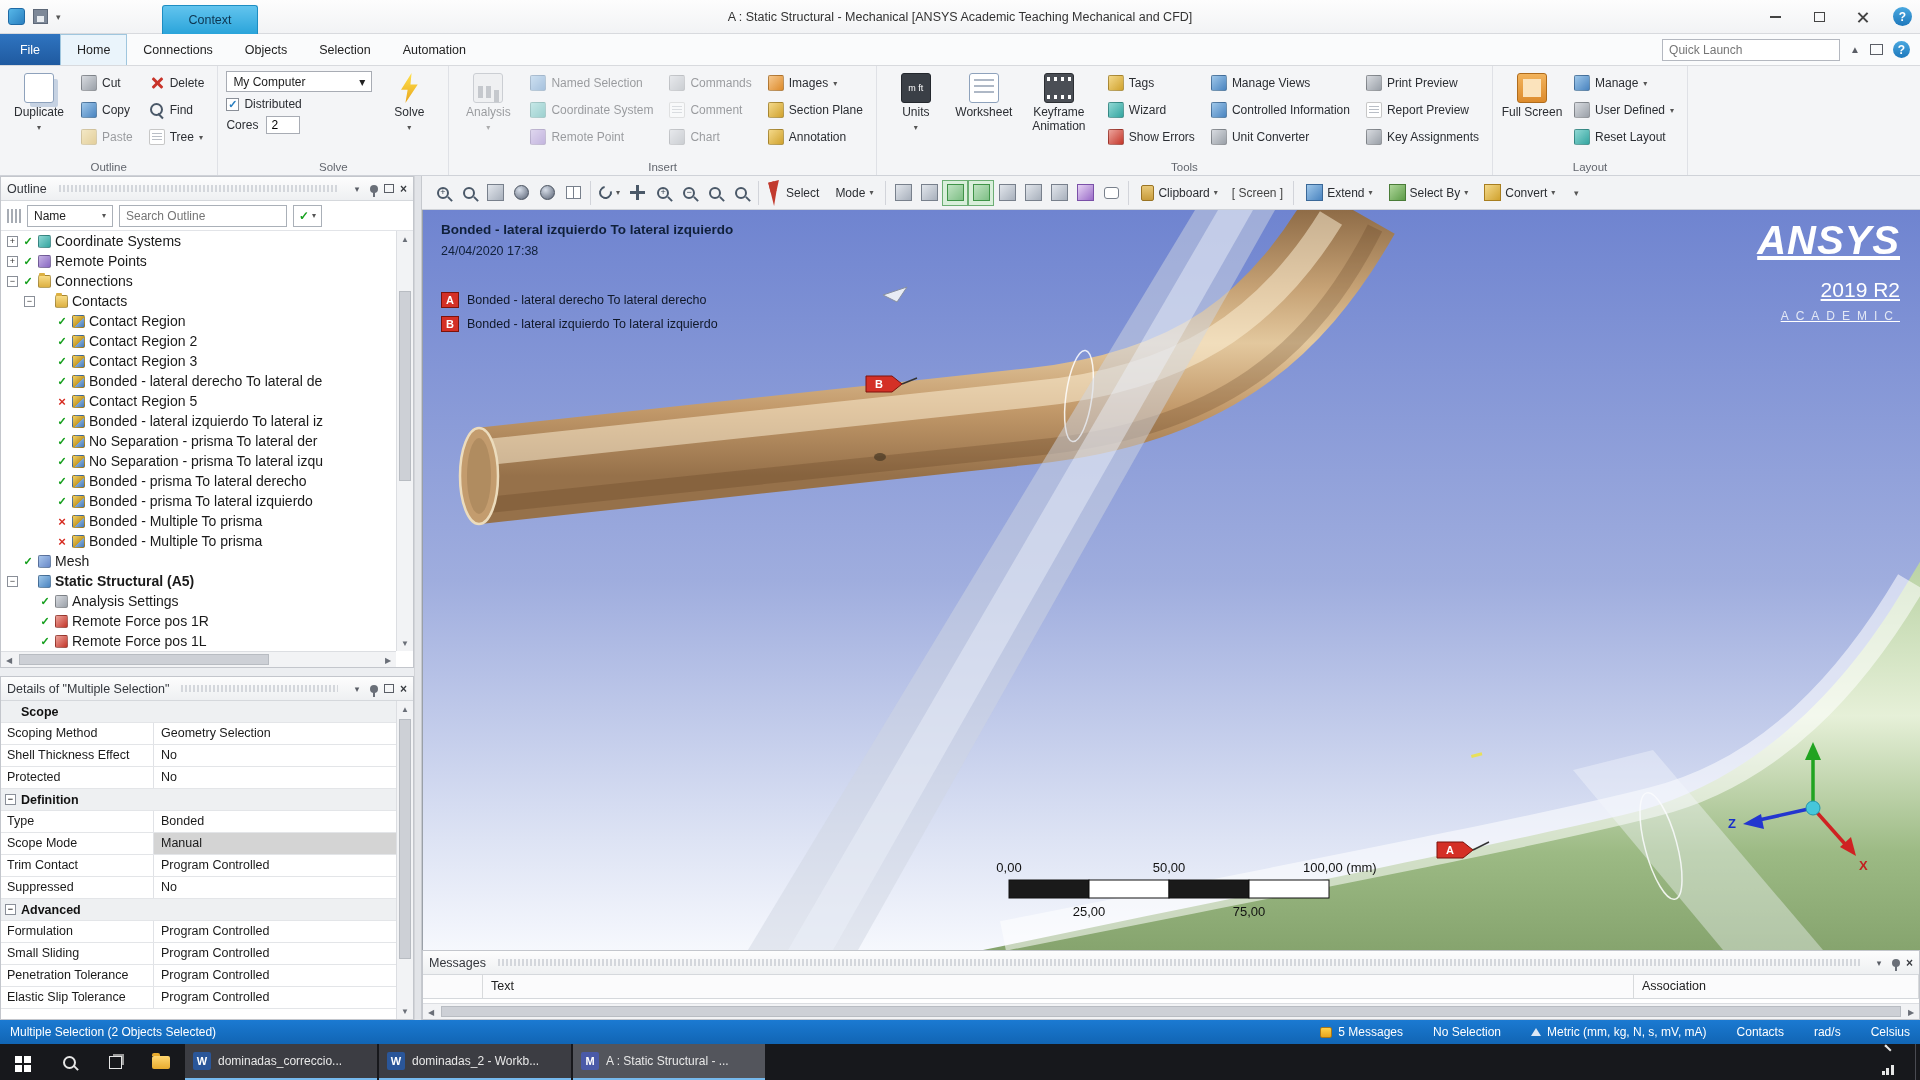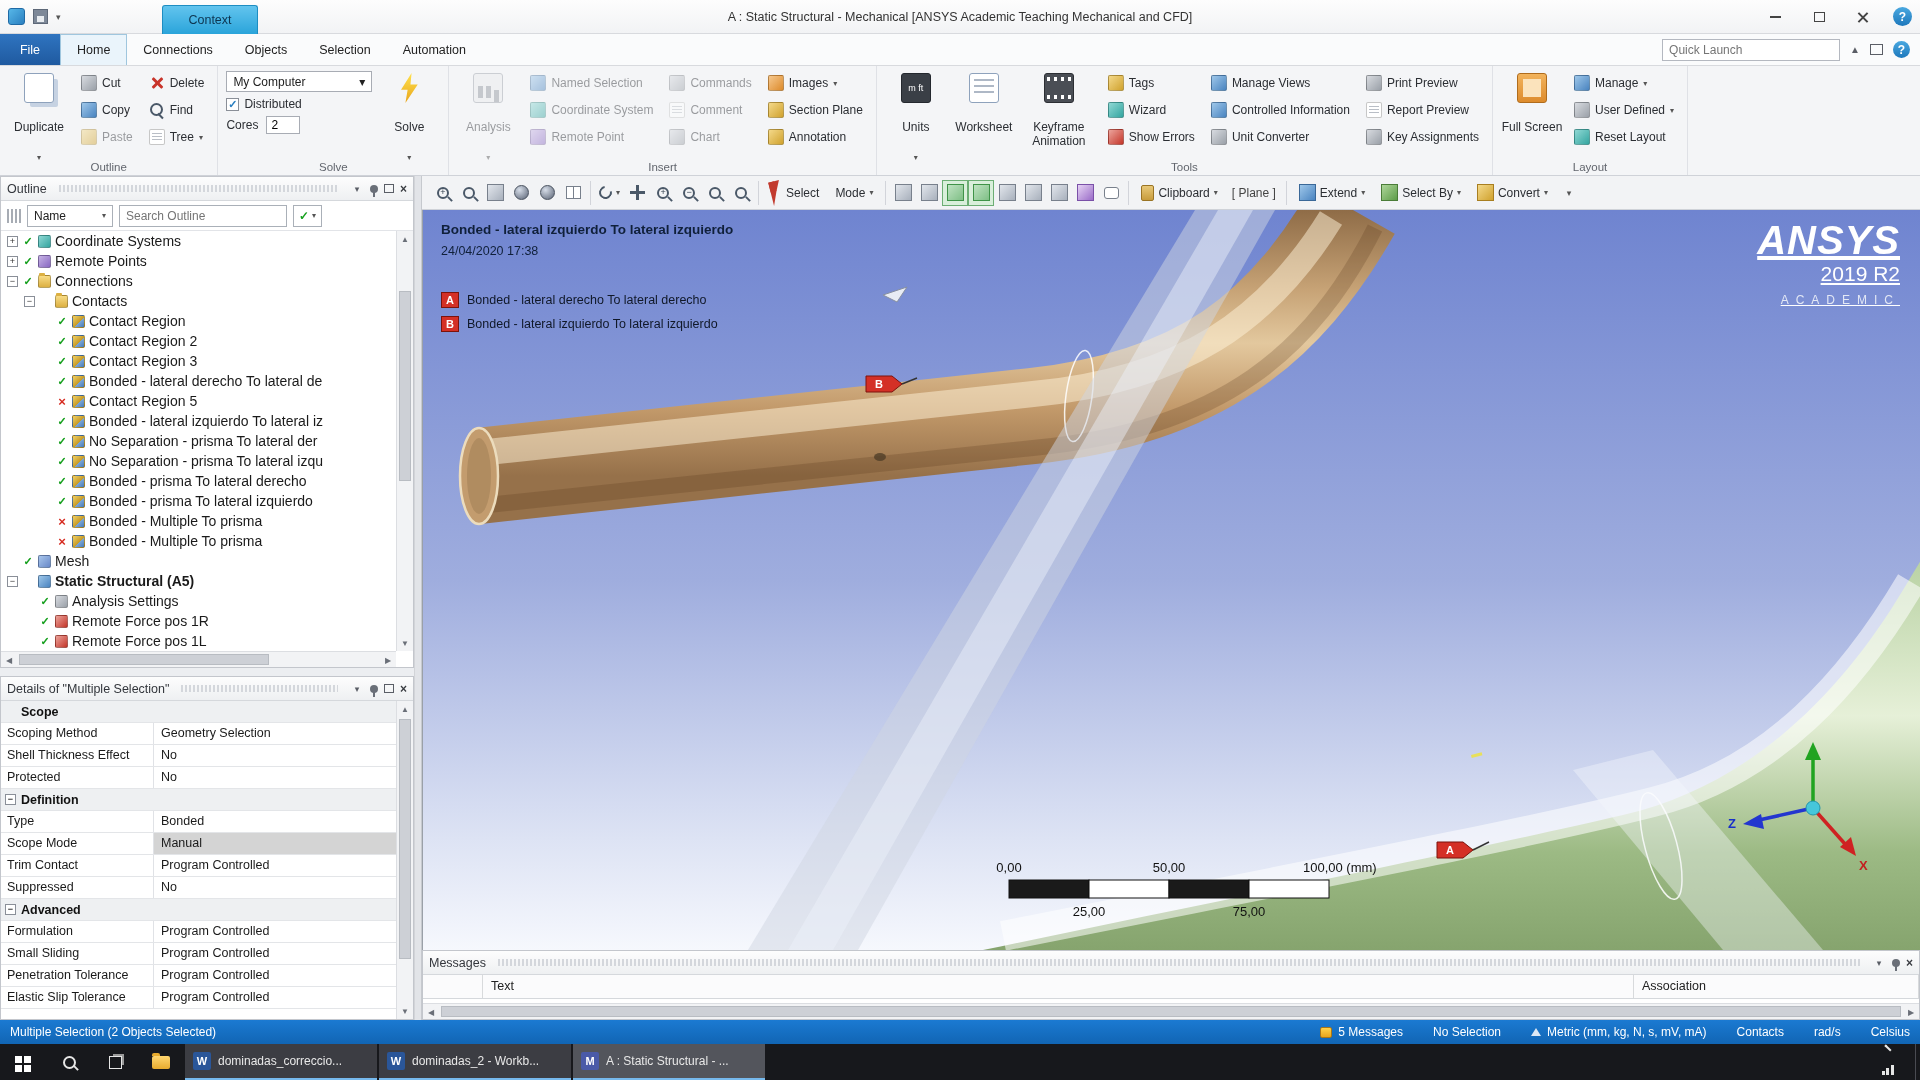--- a/index.html
+++ b/index.html
@@ -34,21 +34,21 @@
 .mb-ic{color:#5a5e66;font-size:10px;}
 .panel-ic{width:13px;height:11px;border:1.5px solid #5a5e66;}
 
 
 #ribbon{position:absolute;left:0;top:66px;right:0;height:110px;background:#f4f5f7;border-bottom:1px solid #cfd2d8;display:flex;}
 .rgroup{position:relative;border-right:1px solid #dfe1e6;padding:5px 8px 18px 8px;display:flex;align-items:flex-start;gap:6px;}
 .rgroup-label{position:absolute;left:0;right:0;bottom:2px;text-align:center;color:#62666e;font-size:11.5px;}
 .rcol{display:flex;flex-direction:column;gap:3px;}
 .sbtn{display:flex;align-items:center;gap:5px;height:24px;padding:0 5px;white-space:nowrap;font-size:12px;color:#2b2e33;}
 .sbtn .dd,.bigbtn .dd{font-size:8px;color:#555;}
-.bigbtn{width:62px;display:flex;flex-direction:column;align-items:center;text-align:center;gap:18px;font-size:12px;color:#2b2e33;line-height:1.15;padding-top:2px;}
+.bigbtn{width:62px;display:flex;flex-direction:column;align-items:center;text-align:center;gap:3px;font-size:12px;color:#2b2e33;line-height:1.15;padding-top:2px;}
 .bigbtn.wide{width:76px;}
 .dis{opacity:.45;}
 .mi{width:16px;height:16px;border-radius:2px;flex:0 0 auto;border:1px solid rgba(0,0,0,.22);}
 .bi{width:30px;height:30px;border-radius:3px;flex:0 0 auto;}
 .mi-gray{background:linear-gradient(135deg,#d8dbe0,#9aa0a8);}
 .mi-blue{background:linear-gradient(135deg,#9ec7ea,#4a84c0);}
 .mi-gold{background:linear-gradient(135deg,#f4d98a,#d0a22e);}
 .mi-teal{background:linear-gradient(135deg,#8fd8d4,#34a5a0);}
 .mi-red{background:linear-gradient(135deg,#eca49c,#c4362a);}
 .mi-purple{background:linear-gradient(135deg,#c6b2e4,#8868c2);}
@@ -171,21 +171,21 @@
 #viewport svg{display:block;}
 .vp-note{position:absolute;left:18px;top:12px;color:#10203a;}
 .vp-title{font-weight:bold;font-size:13.5px;}
 .vp-date{margin-top:7px;font-size:12.5px;}
 .vp-legend{position:absolute;left:18px;top:82px;display:flex;flex-direction:column;gap:8px;}
 .vp-legend-row{display:flex;align-items:center;gap:8px;}
 .vp-key{width:18px;height:16px;background:#d43026;border:1px solid #7c130c;color:#fff;font-weight:bold;font-size:11px;display:flex;align-items:center;justify-content:center;}
 .vp-ll{font-size:12.5px;color:#101828;}
 .vp-logo{position:absolute;right:20px;top:10px;text-align:right;color:#fff;text-decoration:underline;}
 .vp-brand{font-size:40px;font-weight:bold;font-style:italic;letter-spacing:1px;line-height:1;}
-.vp-ver{font-size:21px;margin-top:2px;}
+.vp-ver{font-size:21px;margin-top:18px;}
 .vp-acad{font-size:12px;letter-spacing:7px;color:#e3e8f5;margin-top:7px;}
 
 
 #messages{position:absolute;left:422px;top:950px;right:0;height:70px;background:#fff;border:1px solid #c3c6cc;}
 #msg-cols{display:flex;height:24px;border-bottom:1px solid #d5d8dc;background:#fbfbfc;}
 .msg-col{border-right:1px solid #d8dadc;padding:4px 8px;font-size:12.5px;color:#222;}
 .msg-col.c0{width:60px;}
 .msg-col.c1{flex:1;}
 .msg-col.c2{width:285px;}
 #msg-scroll{position:absolute;left:0;right:0;bottom:0;height:16px;background:#f2f3f5;border-top:1px solid #dcdee2;}
@@ -772,21 +772,21 @@
     </span>
     <span class="gbtn">
       <span class="gi chat"></span>
     </span>
     <span class="gsep"></span>
     <span class="gbtn glabel">
       <span class="gi clip"></span>
       <span>Clipboard</span>
       <span class="gdd">▾</span>
     </span>
-    <span class="gstate">[ Plane ]</span>
+    <span class="gstate">[ Screen ]</span>
     <span class="gsep"></span>
     <span class="gbtn glabel">
       <span class="gi ext"></span>
       <span>Extend</span>
       <span class="gdd">▾</span>
     </span>
     <span class="gbtn glabel">
       <span class="gi selby"></span>
       <span>Select By</span>
       <span class="gdd">▾</span>

